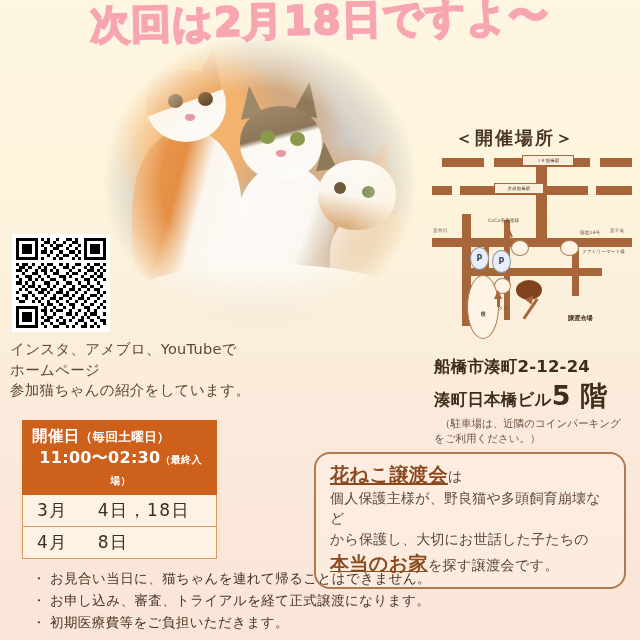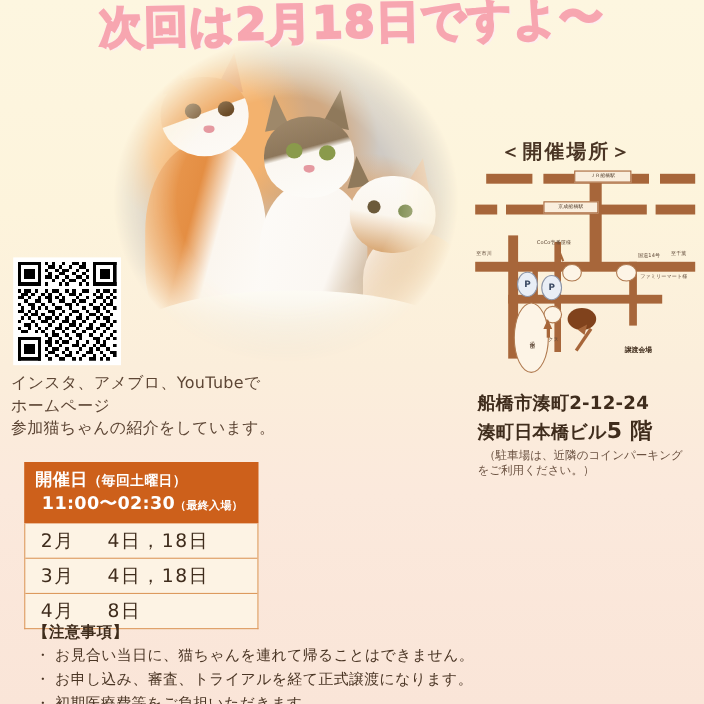--- a/index.html
+++ b/index.html
@@ -110,28 +110,28 @@
     writing-mode:vertical-rl;display:flex;align-items:center;justify-content:center;
   }
   .venue-label{position:absolute;font-size:6.2px;font-weight:bold;color:#3f2c1c;white-space:nowrap;}
   .arrow-up{position:absolute;width:0;height:0;border-left:4px solid transparent;border-right:4px solid transparent;border-bottom:9px solid #a7663a;}
   .arrow-line{position:absolute;background:#a7663a;}
 
   .address{
     position:absolute;left:434px;top:356px;z-index:5;
     font-size:16.5px;font-weight:bold;color:#3f2c1c;line-height:1.33;letter-spacing:.2px;
   }
-  .address .big{font-size:20px;}
+  .address .big{font-size:27px;}
   .address .note{
     display:block;font-size:10.5px;font-weight:normal;color:#6a5140;
     line-height:1.4;margin-top:2px;padding-left:6px;letter-spacing:0;
   }
 
   
-  .sched{position:absolute;left:22px;top:420px;width:213px;z-index:5;}
+  .sched{position:absolute;left:22px;top:420px;width:195px;z-index:5;}
   .sched-head{
     background:#cd601b;color:#ffffff;padding:6px 8px 7px 10px;box-sizing:border-box;
   }
   .sched-head .l1{font-size:15.5px;font-weight:bold;letter-spacing:.4px;}
   .sched-head .l1 .sub{font-size:12.5px;font-weight:bold;}
   .sched-head .l2{font-size:16px;font-weight:bold;text-align:center;margin-top:1px;letter-spacing:.3px;}
   .sched-head .l2 .sub{font-size:10px;font-weight:bold;}
   .sched-body{border:1px solid #dd9a5e;border-top:none;background:#fdf3e4;}
   .srow{
     padding:4px 0 4px 14px;font-size:17px;color:#3f2c1c;letter-spacing:1.5px;
@@ -511,40 +511,44 @@
     <div class="sched-head">
       <div class="l1">
         <span>開催日</span><span class="sub">（毎回土曜日）</span>
       </div>
       <div class="l2">
         <span>11:00〜02:30</span><span class="sub">（最終入場）</span>
       </div>
     </div>
     <div class="sched-body">
       <div class="srow">
-        <span>2月</span>
-        <span style="display:inline-block;width:16px;"></span>
-        <span>4日，18日</span>
-      </div>
-      <div class="srow">
         <span>3月</span>
         <span style="display:inline-block;width:16px;"></span>
         <span>4日，18日</span>
       </div>
       <div class="srow">
         <span>4月</span>
         <span style="display:inline-block;width:16px;"></span>
         <span>8日</span>
       </div>
     </div>
   </div>
 
+  <div class="infobox">
+    <div class="head">
+      <u>花ねこ譲渡会</u><span class="plain">は</span>
+    </div>
+    <div class="body">個人保護主様が、野良猫や多頭飼育崩壊など</div>
+    <div class="body">から保護し、大切にお世話した子たちの</div>
+    <div class="foot">
+      <u>本当のお家</u><span class="plain">を探す譲渡会です。</span>
+    </div>
+  </div>
 
   <div class="notes">
-    <div class="notes-title">【注意事項】</div>
     <ul>
       <li>お見合い当日に、猫ちゃんを連れて帰ることはできません。</li>
       <li>お申し込み、審査、トライアルを経て正式譲渡になります。</li>
       <li>初期医療費等をご負担いただきます。</li>
 
     </ul>
   </div>
 
 </div>
 

